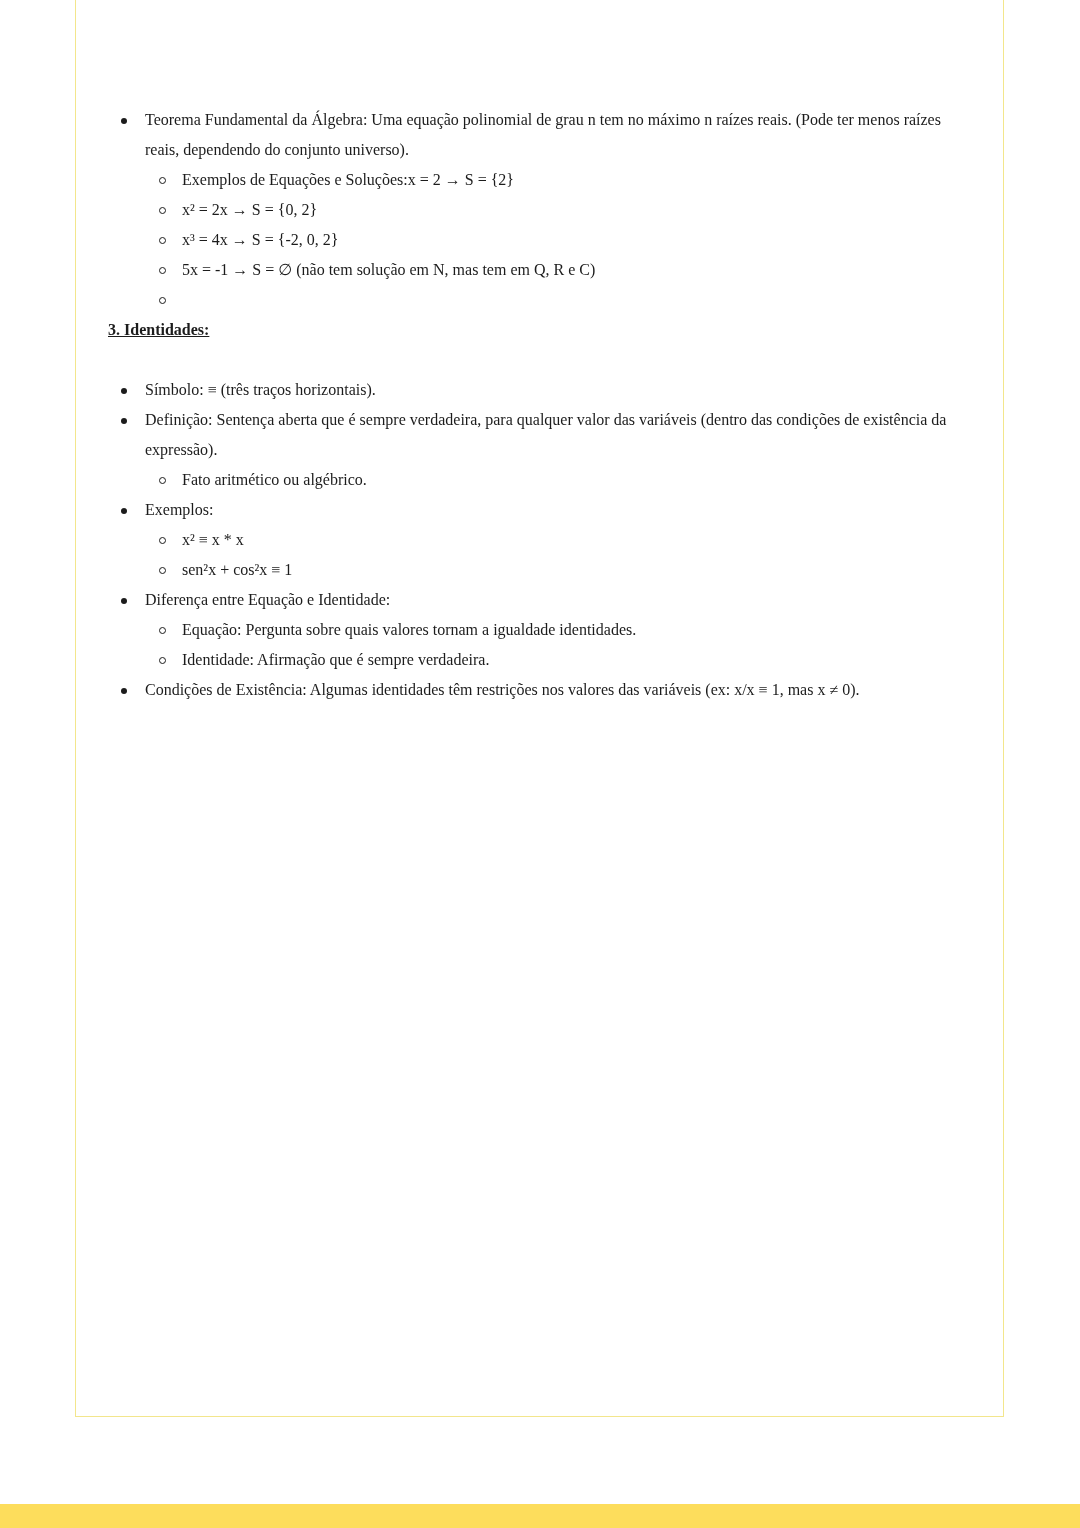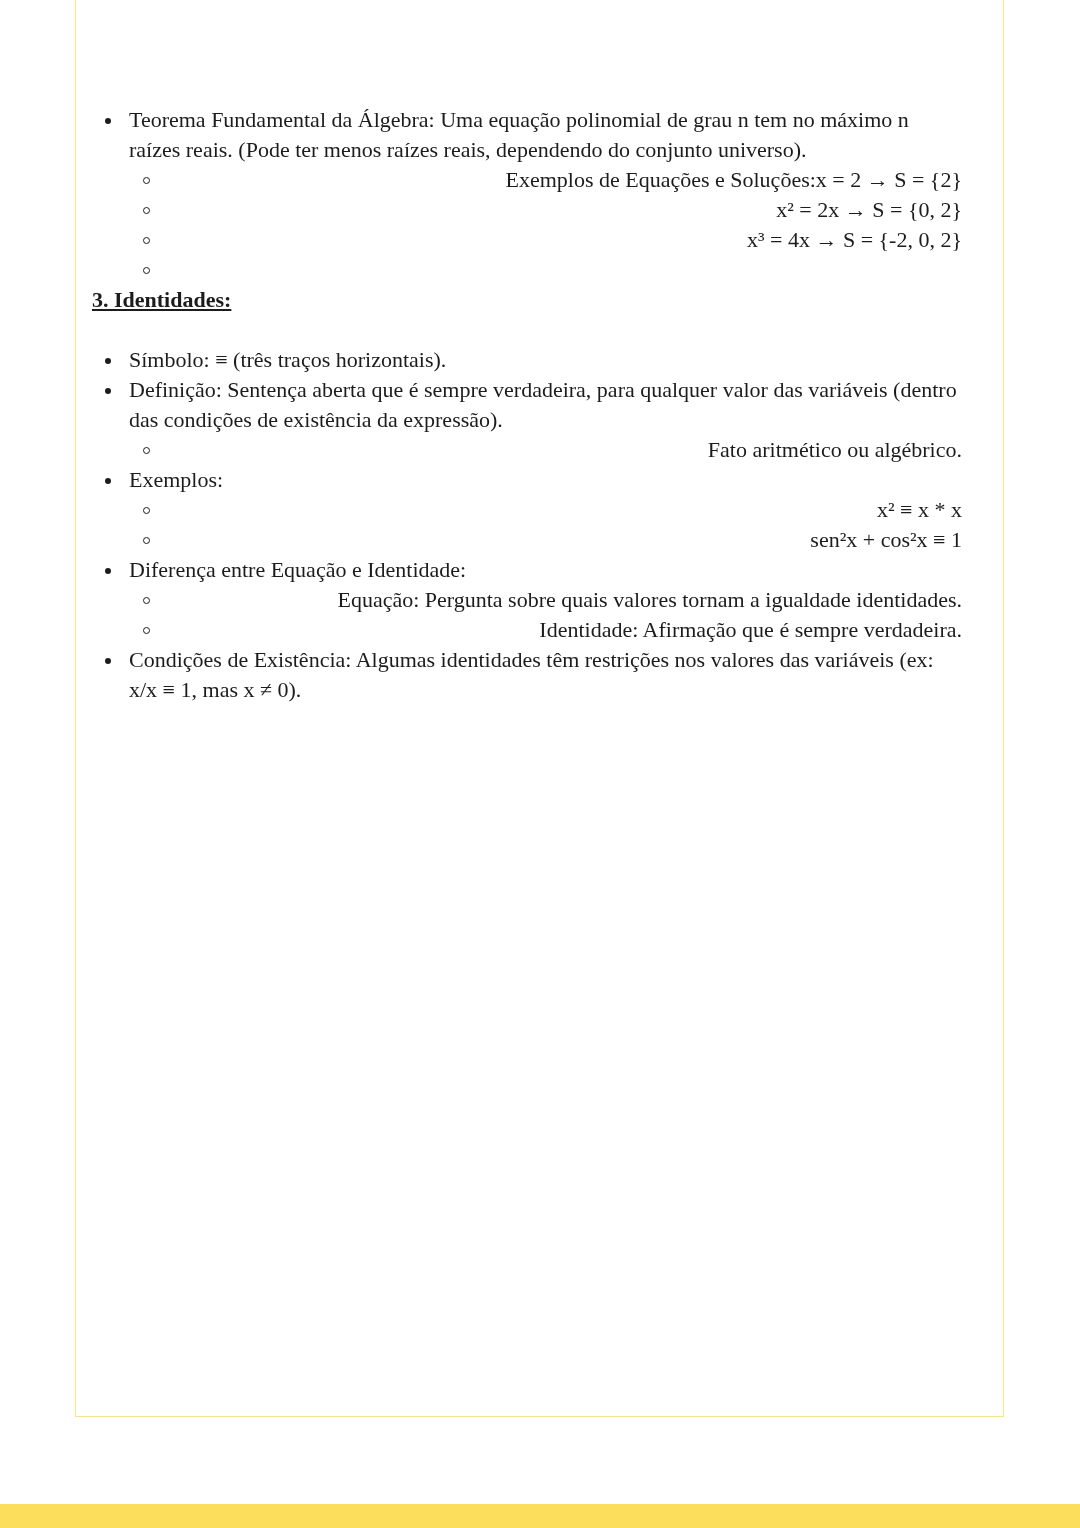--- a/index.html
+++ b/index.html
@@ -27,24 +27,24 @@
     .bottom-band {
       position: absolute;
       left: 0;
       top: 1504px;
       width: 1080px;
       height: 24px;
       background: #fddd5c;
     }
     .content {
       position: absolute;
-      left: 92px;
+      left: 108px;
       top: 105px;
       width: 870px;
-      font-size: 22px;
+      font-size: 16px;
       line-height: 30px;
     }
     ul {
       margin: 0;
       padding: 0;
       list-style: none;
     }
     .l1 > li {
       position: relative;
       padding-left: 37px;
@@ -54,21 +54,20 @@
       left: 13px;
       top: 13px;
       width: 6px;
       height: 6px;
       border-radius: 50%;
       background: #1c1c1c;
     }
     .l2 > li {
       position: relative;
       padding-left: 37px;
-      text-align: right;
     }
     .l2 > li > .bullet {
       position: absolute;
       left: 14px;
       top: 12px;
       width: 5px;
       height: 5px;
       border-radius: 50%;
       border: 1.6px solid #1c1c1c;
       box-sizing: content-box;
@@ -96,20 +95,24 @@
           <span class="bullet"></span>
           <span>Exemplos de Equações e Soluções:x = 2 → S = {2}</span>
         </li>
         <li>
           <span class="bullet"></span>
           <span>x² = 2x → S = {0, 2}</span>
         </li>
         <li>
           <span class="bullet"></span>
           <span>x³ = 4x → S = {-2, 0, 2}</span>
+        </li>
+        <li>
+          <span class="bullet"></span>
+          <span>5x = -1 → S = ∅ (não tem solução em N, mas tem em Q, R e C)</span>
         </li>
         <li>
           <span class="bullet"></span>
         </li>
       </ul>
     </li>
   </ul>
 
   <div class="heading">3. Identidades:</div>
 

